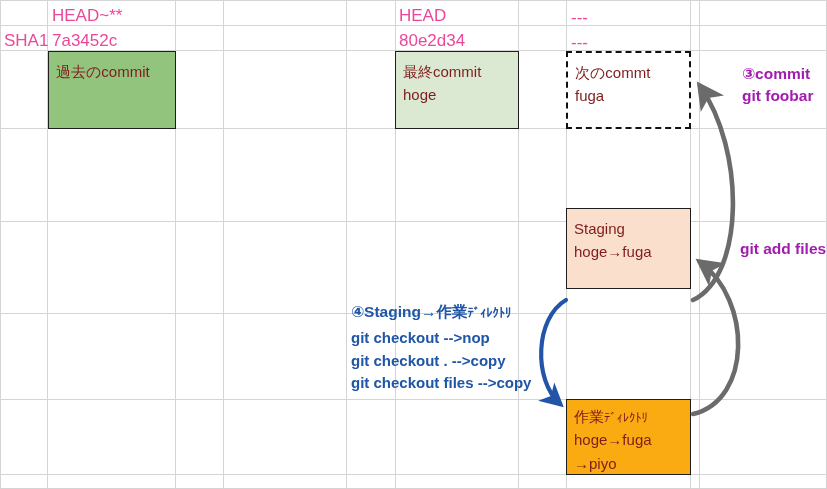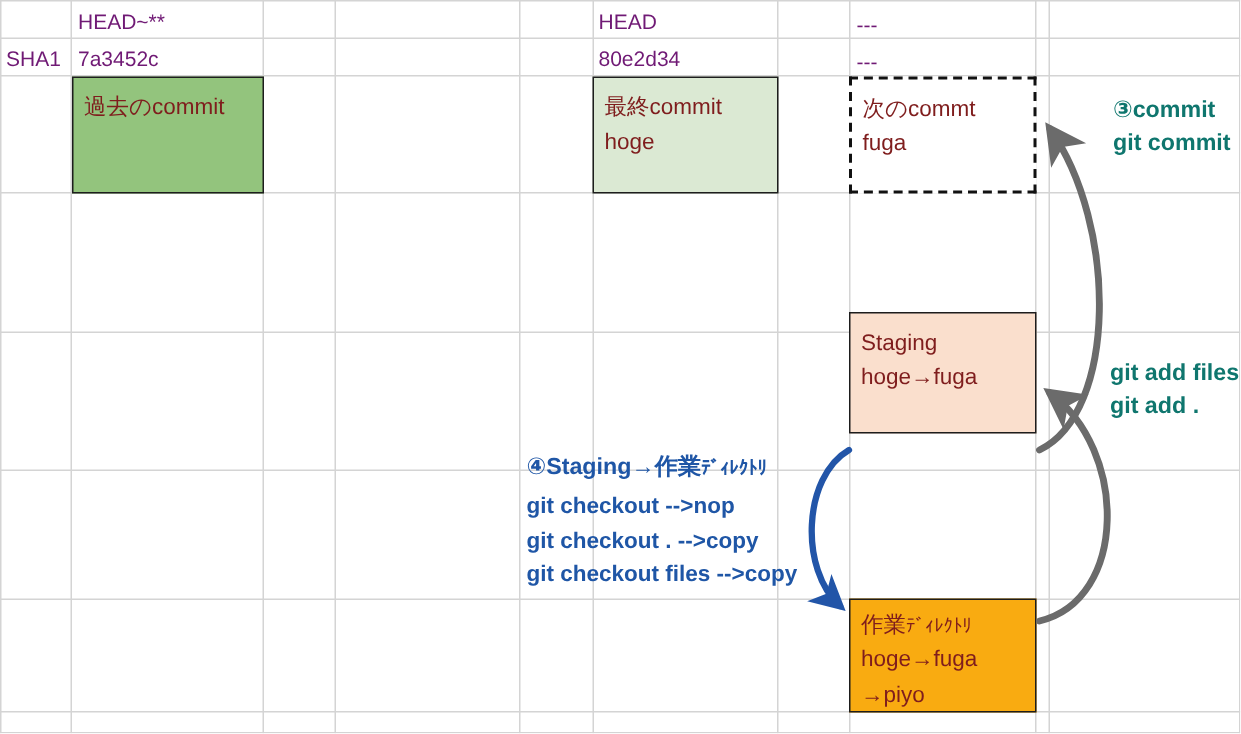--- a/index.html
+++ b/index.html
@@ -5,35 +5,35 @@
   html,body{margin:0;padding:0;background:#ffffff;}
   body{font-family:"Liberation Sans","DejaVu Sans",sans-serif;}
   #canvas{position:relative;width:827px;height:489px;background:#ffffff;overflow:hidden;}
 
   
   .gridlayer{position:absolute;left:0;top:0;width:827px;height:489px;}
   .vline{position:absolute;top:0;width:1px;height:489px;background:#d4d4d4;}
   .hline{position:absolute;left:0;height:1px;width:827px;background:#d4d4d4;}
 
   
-  .celltext{position:absolute;font-size:14px;color:#701a75;white-space:nowrap;line-height:1;}
+  .celltext{position:absolute;font-size:17px;color:#ec4899;white-space:nowrap;line-height:1;}
 
   
   .box{position:absolute;box-sizing:border-box;border:1.4px solid #1d1d1d;
        font-size:15px;color:#7f1d1d;line-height:1.55;padding:8px 0 0 7px;}
   .box .ln{display:block;white-space:nowrap;}
   .box-green{background:#93C47D;}
   .box-lightgreen{background:#DBE9D3;}
   .box-dashed{background:#ffffff;border:2.5px dashed #111;}
   .box-peach{background:#FADFCD;}
   .box-orange{background:#F9AB11;}
   .hankaku{font-size:12.5px;letter-spacing:0px;}
 
   
-  .anno{position:absolute;font-weight:bold;font-size:15.5px;color:#0f766e;line-height:1.45;white-space:nowrap;}
+  .anno{position:absolute;font-weight:bold;font-size:15.5px;color:#a21caf;line-height:1.45;white-space:nowrap;}
   .anno .ln{display:block;}
   .blue{position:absolute;font-weight:bold;color:#1F56A6;font-size:15px;line-height:1.5;white-space:nowrap;}
   .blue .ln{display:block;}
   .blue .ttl{font-size:15.5px;}
 
   svg.arrows{position:absolute;left:0;top:0;width:827px;height:489px;overflow:visible;}
 </style>
 </head>
 <body>
 
@@ -109,26 +109,25 @@
 
     <path d="M693,300 C745,275 745,150 700,86" fill="none" stroke="#6B6B6B" stroke-width="4.6" stroke-linecap="round" marker-end="url(#grayhead)"></path>
 
     <path d="M693,414 C752,400 752,300 700,262" fill="none" stroke="#6B6B6B" stroke-width="4.6" stroke-linecap="round" marker-end="url(#grayhead)"></path>
 
     <path d="M566,300 C535,318 533,380 560,404" fill="none" stroke="#2255A8" stroke-width="4.2" stroke-linecap="round" marker-end="url(#bluehead)"></path>
   </svg>
 
   <div class="anno" style="left:742px;top:63px">
     <span class="ln">③commit</span>
-    <span class="ln">git commit</span>
+    <span class="ln">git foobar</span>
   </div>
 
   <div class="anno" style="left:740px;top:238px">
     <span class="ln">git add files</span>
-    <span class="ln">git add .</span>
   </div>
 
   <div class="blue" style="left:351px;top:300px">
     <span class="ln ttl"><span>④Staging→作業</span><span class="hankaku">ﾃﾞｨﾚｸﾄﾘ</span></span>
     <span class="ln" style="margin-top:4px">git checkout --&gt;nop</span>
     <span class="ln">git checkout . --&gt;copy</span>
     <span class="ln">git checkout files  --&gt;copy</span>
   </div>
 
 </div>

